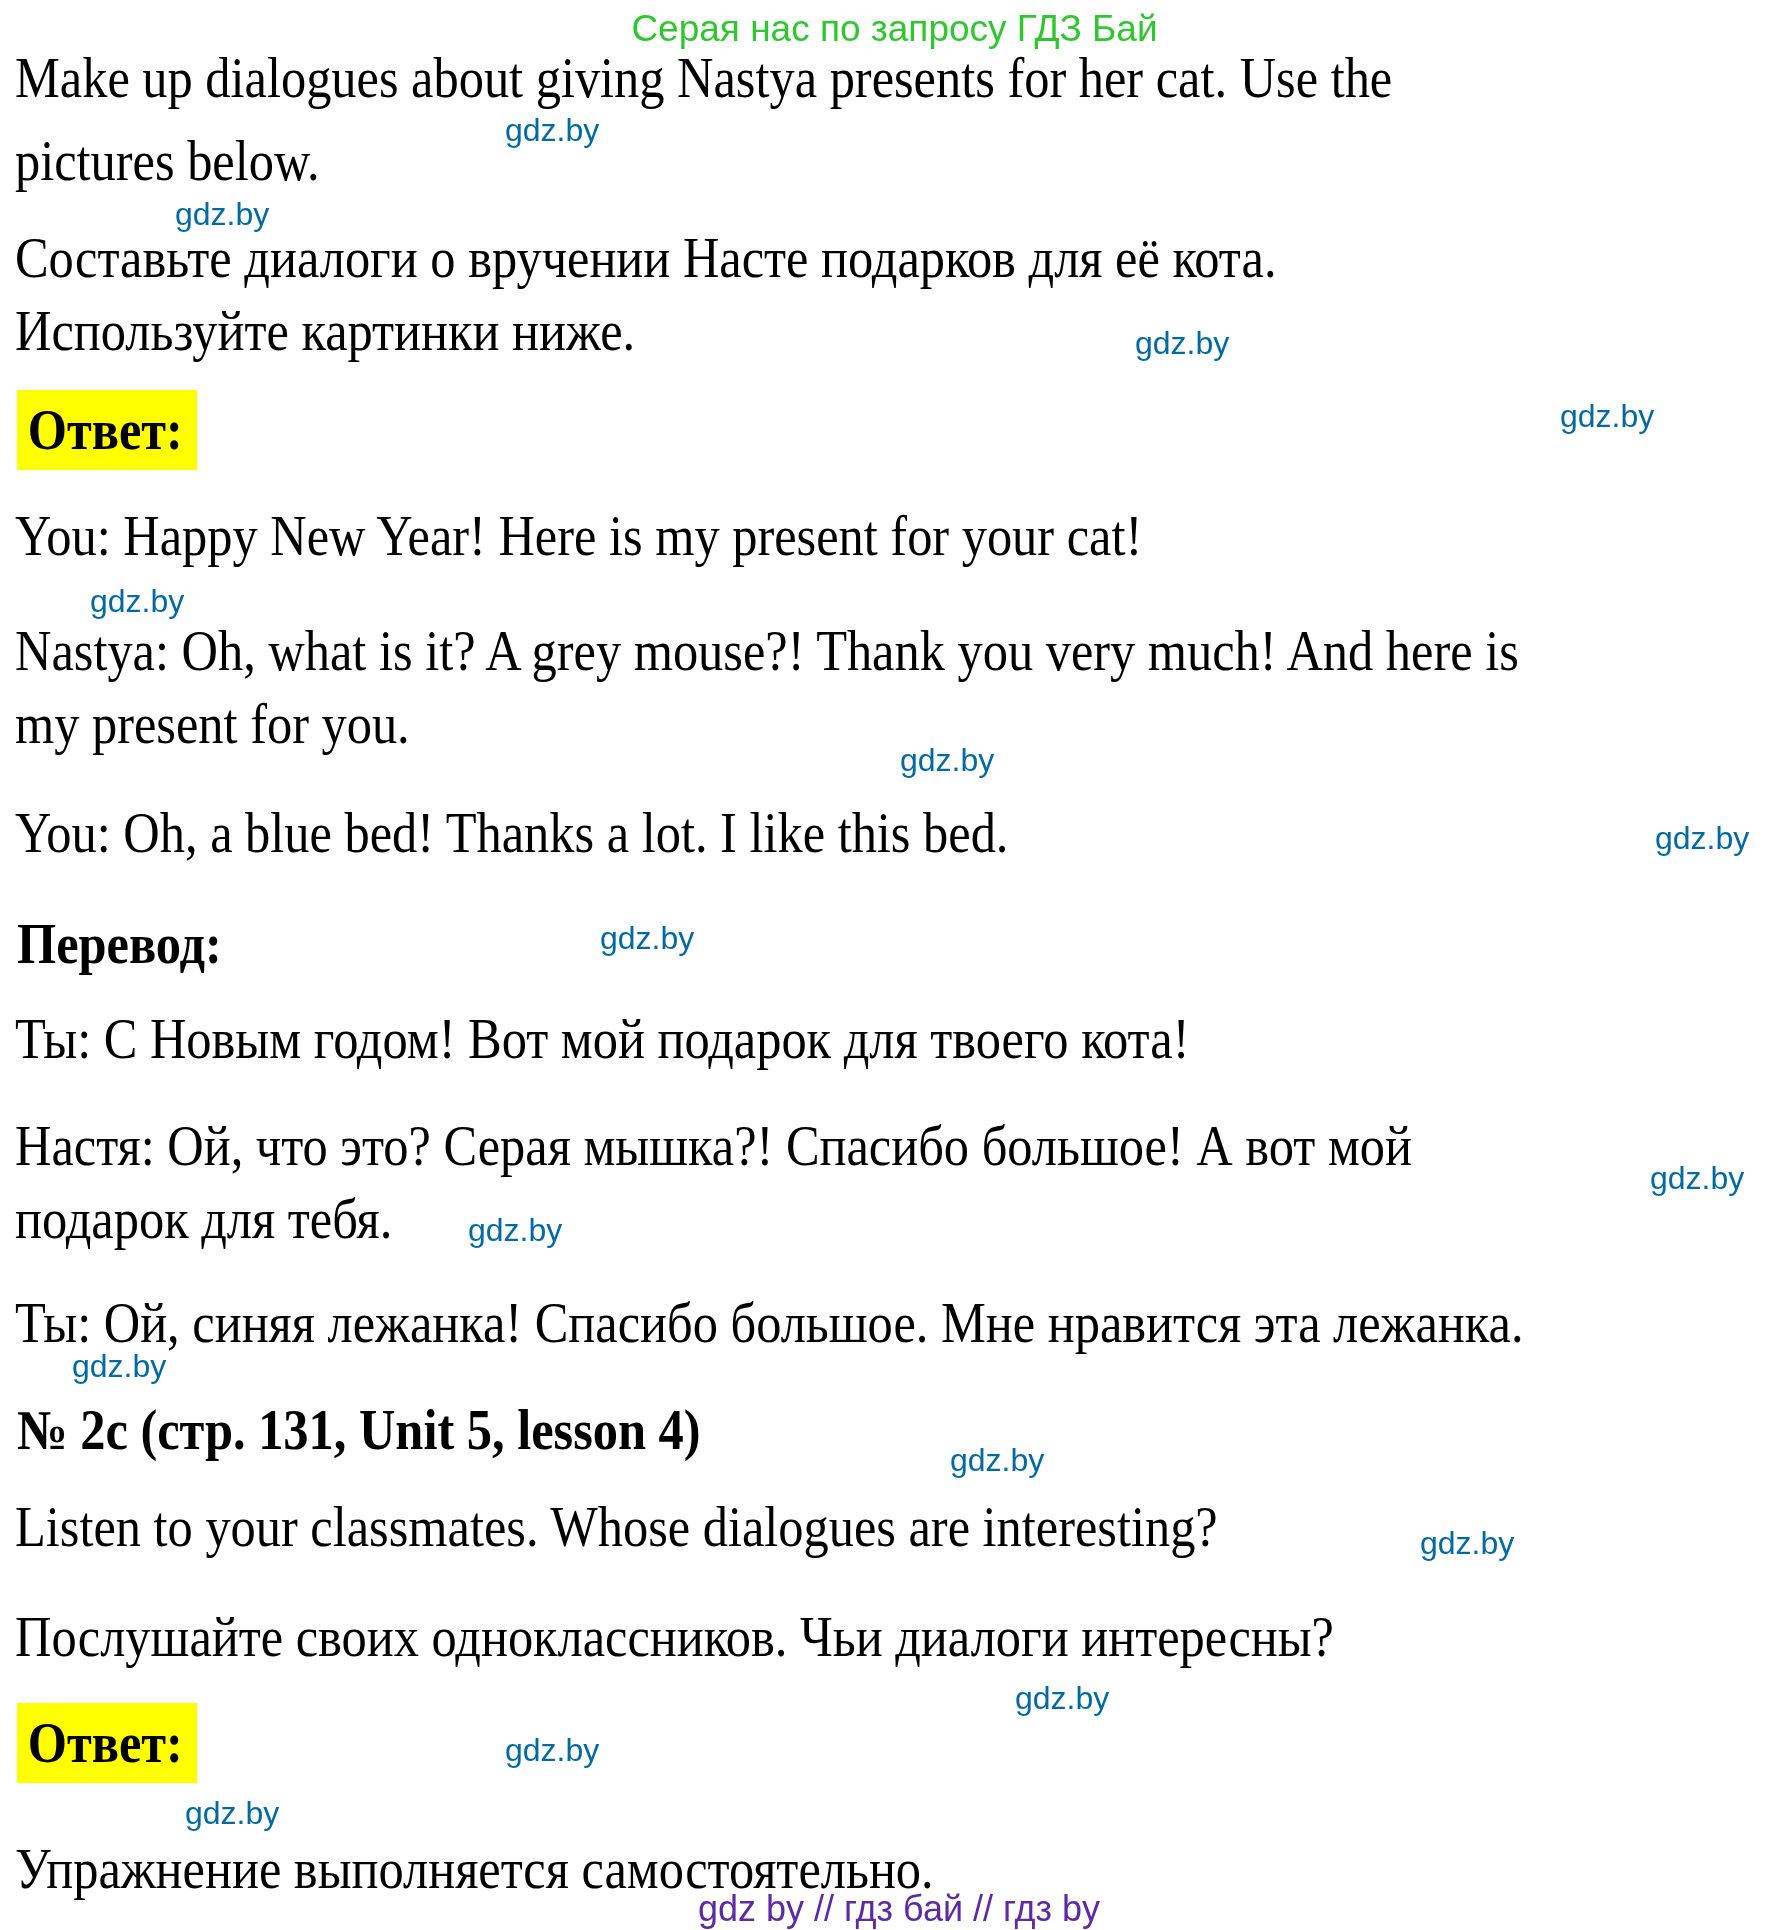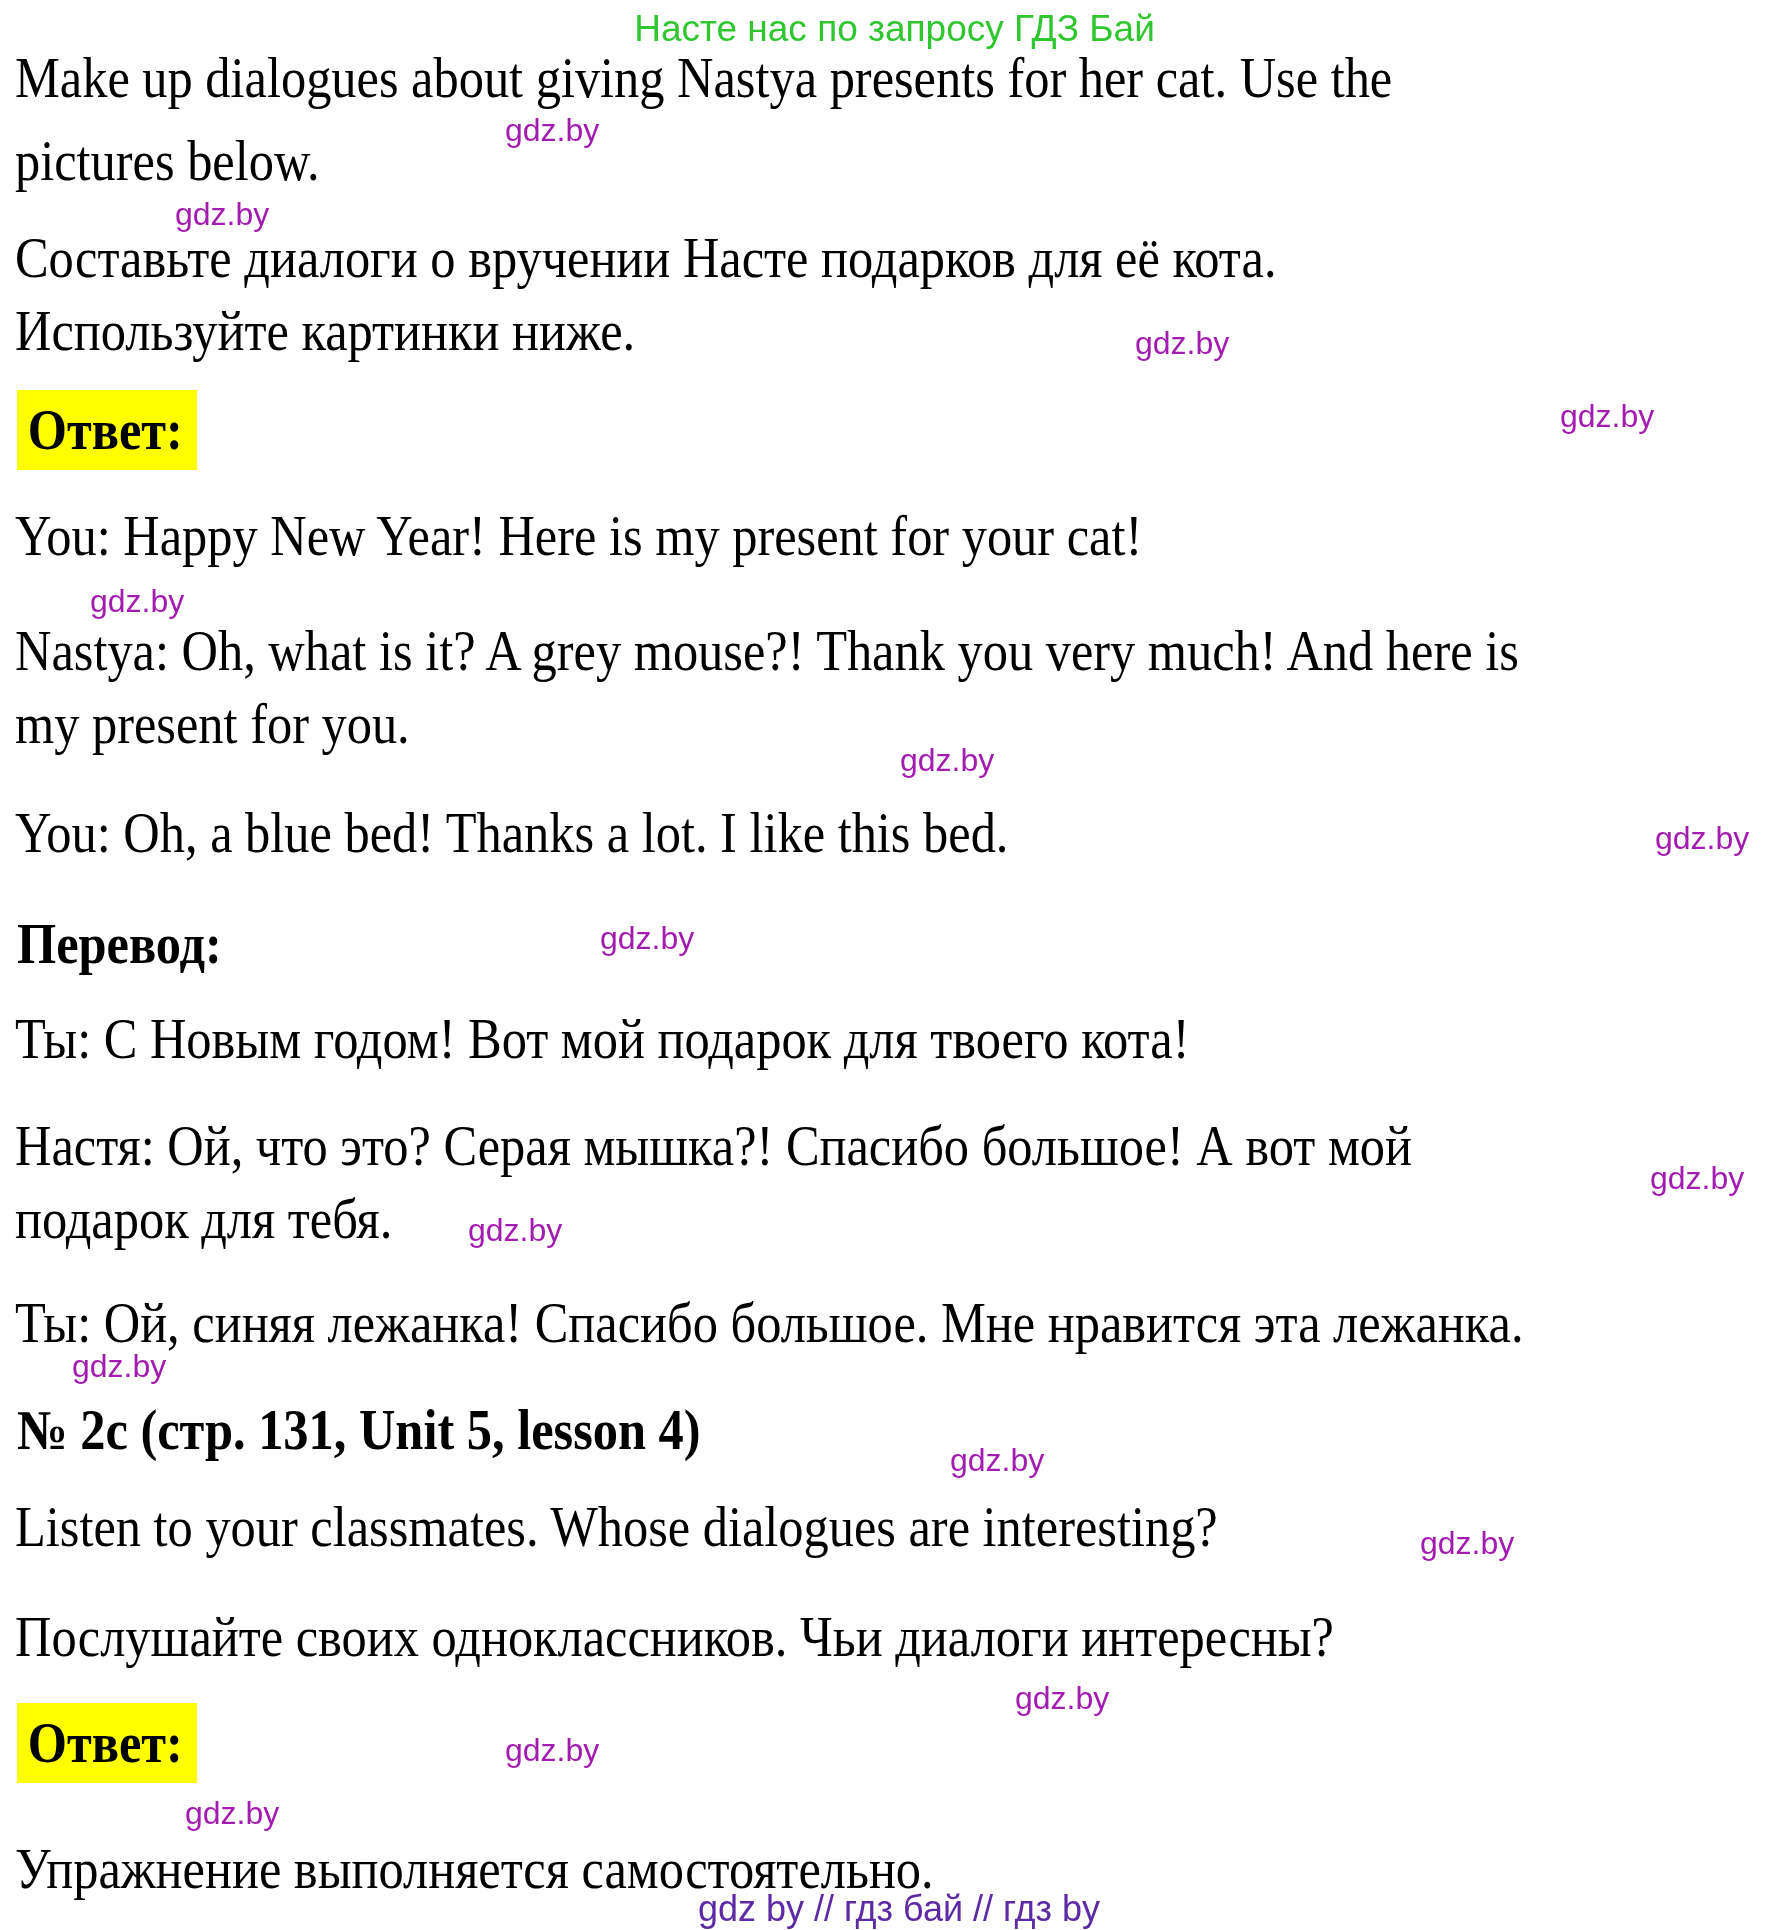--- a/index.html
+++ b/index.html
@@ -35,39 +35,39 @@
   .b { font-weight: bold; }
   .hl {
     background: #ffff00;
     padding: 8px 16px 8px 12px;
     left: 17px;
   }
   .wm {
     position: absolute;
     font-family: "Liberation Sans", sans-serif;
     font-size: 32px;
-    color: #a21caf;
+    color: #0369a1;
     white-space: nowrap;
   }
   .footer {
     position: absolute;
     left: 698px;
     top: 1888px;
     font-family: "Liberation Sans", sans-serif;
     font-size: 36px;
     color: #5c2ba3;
     white-space: nowrap;
   }
 </style>
 </head>
 <body>
 
 <div class="page">
 
-  <div class="banner">Насте нас по запросу ГДЗ Бай</div>
+  <div class="banner">Серая нас по запросу ГДЗ Бай</div>
 
   <div class="t" style="top:46px">Make up dialogues about giving Nastya presents for her cat. Use the</div>
   <div class="t" style="top:129px">pictures below.</div>
 
   <div class="t" style="top:226px">Составьте диалоги о вручении Насте подарков для её кота.</div>
   <div class="t" style="top:299px">Используйте картинки ниже.</div>
 
   <div class="t b hl" style="top:390px">Ответ:</div>
 
   <div class="t" style="top:504px">You: Happy New Year! Here is my present for your cat!</div>

